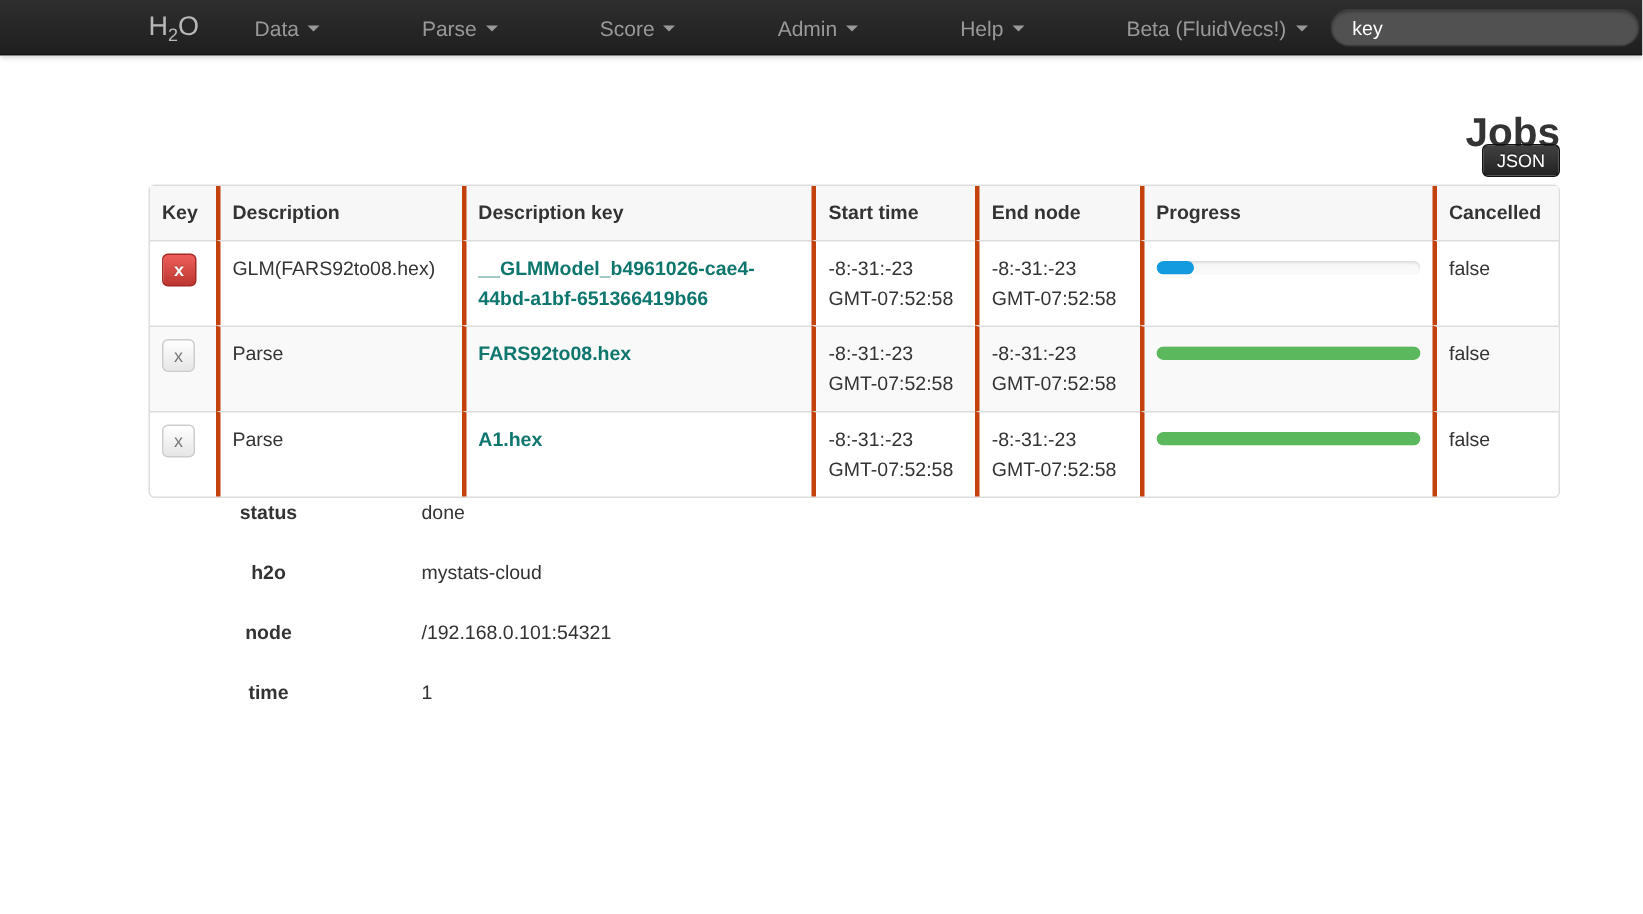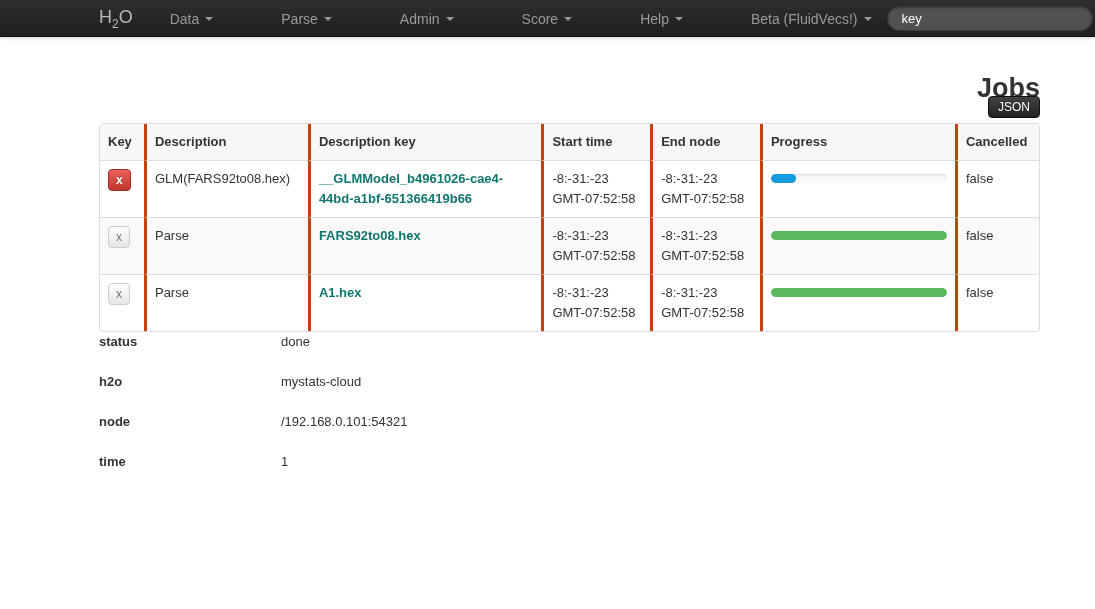--- a/index.html
+++ b/index.html
@@ -168,21 +168,21 @@
     font-size: 16px;
     font-weight: bold;
     color: #333;
     margin: 46px 0 16px;
   }
   dl.dl-horizontal { margin: 0; }
   dl.dl-horizontal dt {
     float: left;
     clear: left;
     width: 160px;
-    text-align: left;
+    text-align: center;
     font-weight: bold;
     line-height: 20px;
     margin-bottom: 20px;
     color: #333;
   }
   dl.dl-horizontal dd {
     margin-left: 182px;
     line-height: 20px;
     margin-bottom: 20px;
   }
@@ -196,25 +196,25 @@
     <ul class="nav-menu">
       <li class="nav-item">
           <span>Data</span>
           <b class="caret"></b>
         </li>
       <li class="nav-item">
           <span>Parse</span>
           <b class="caret"></b>
         </li>
       <li class="nav-item">
+          <span>Score</span>
+          <b class="caret"></b>
+        </li>
+      <li class="nav-item">
           <span>Admin</span>
-          <b class="caret"></b>
-        </li>
-      <li class="nav-item">
-          <span>Score</span>
           <b class="caret"></b>
         </li>
       <li class="nav-item">
           <span>Help</span>
           <b class="caret"></b>
         </li>
       <li class="nav-item">
           <span>Beta (FluidVecs!)</span>
           <b class="caret"></b>
         </li>

